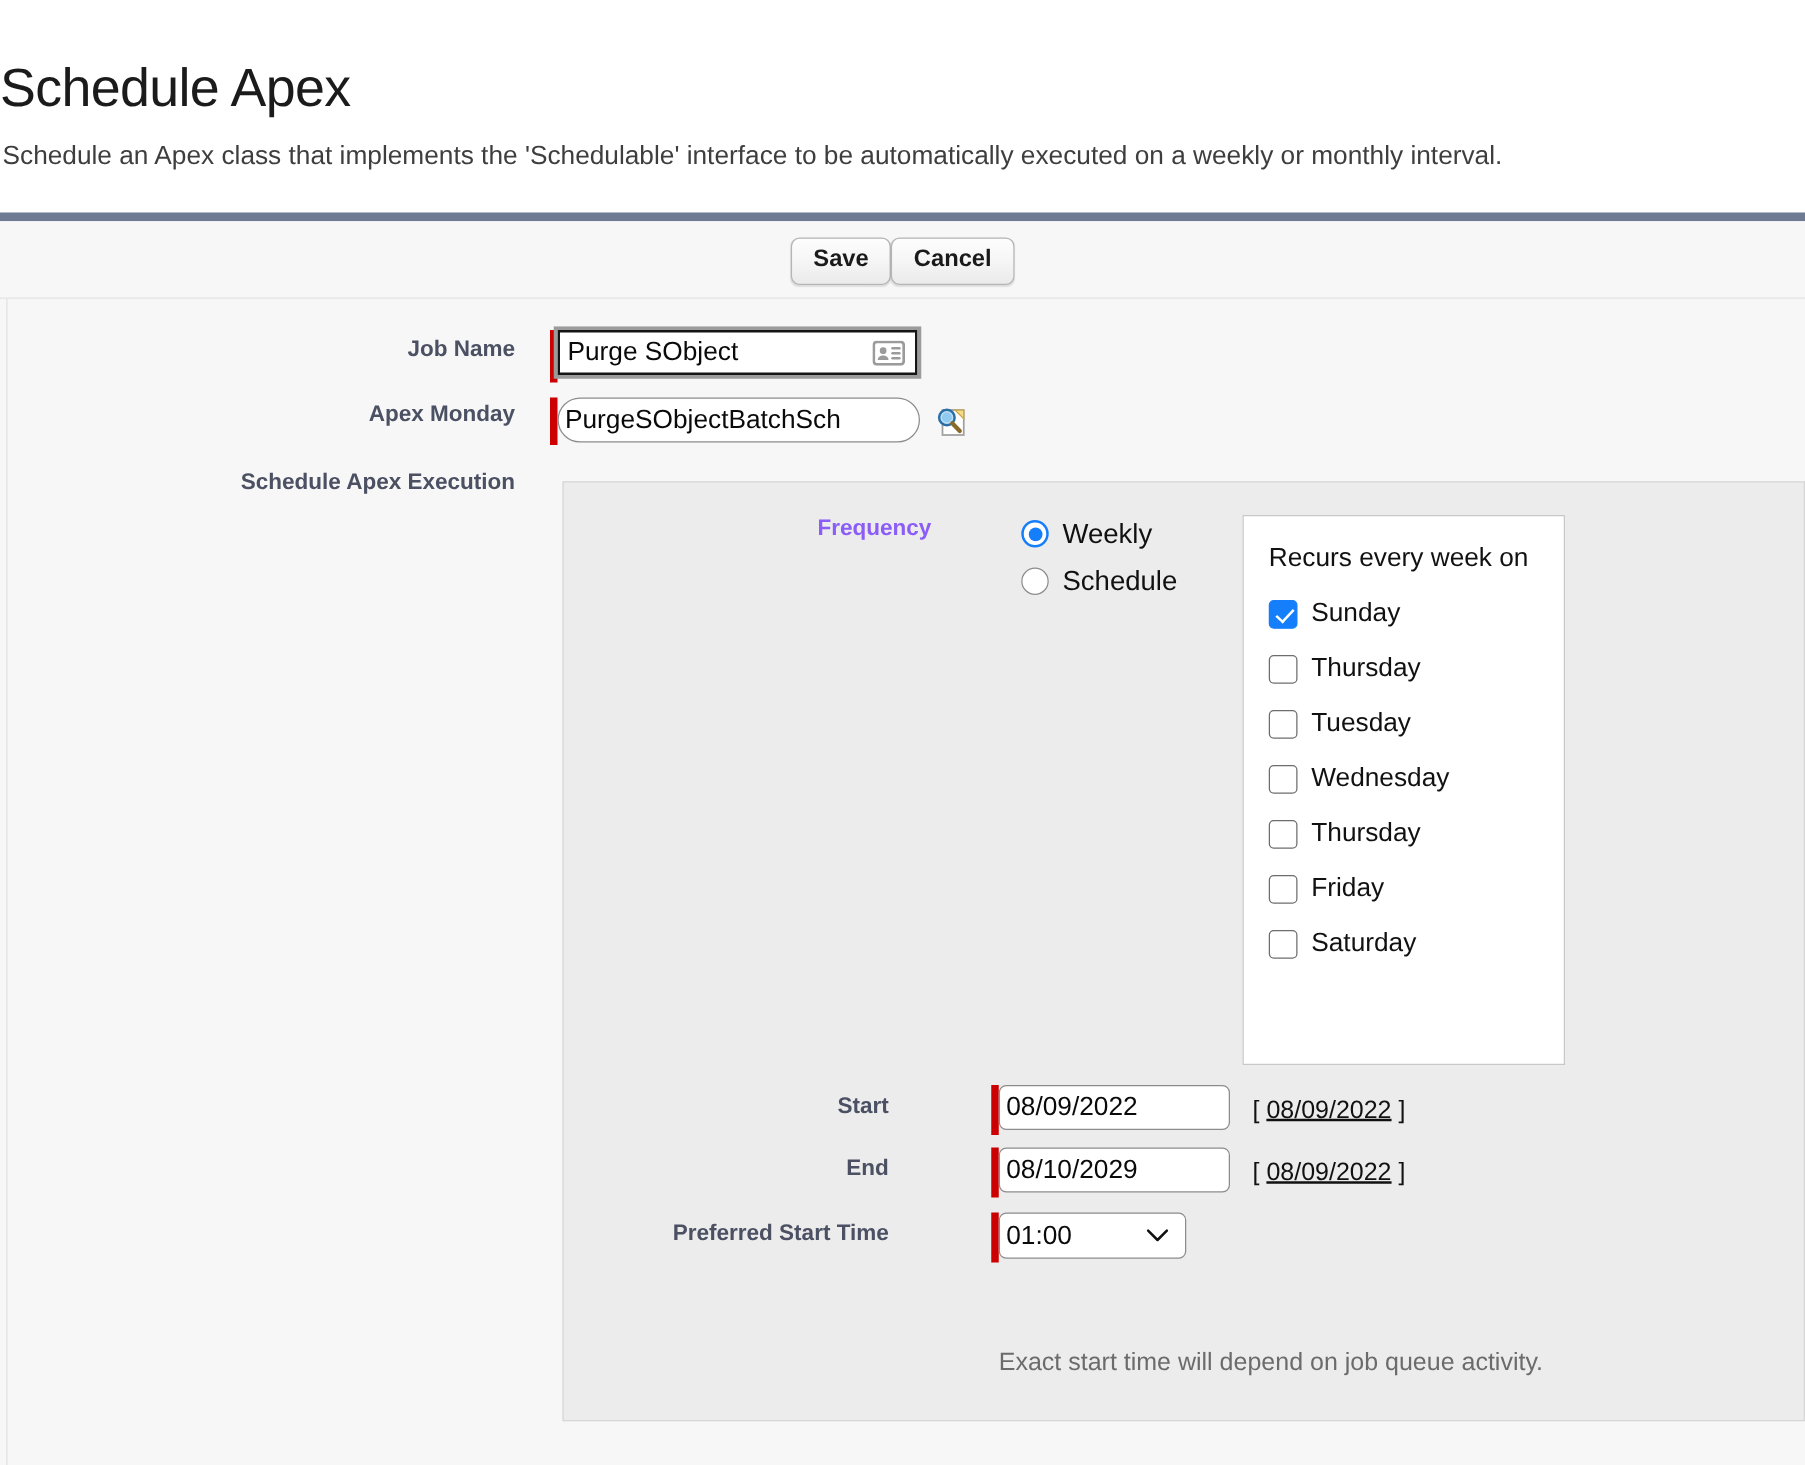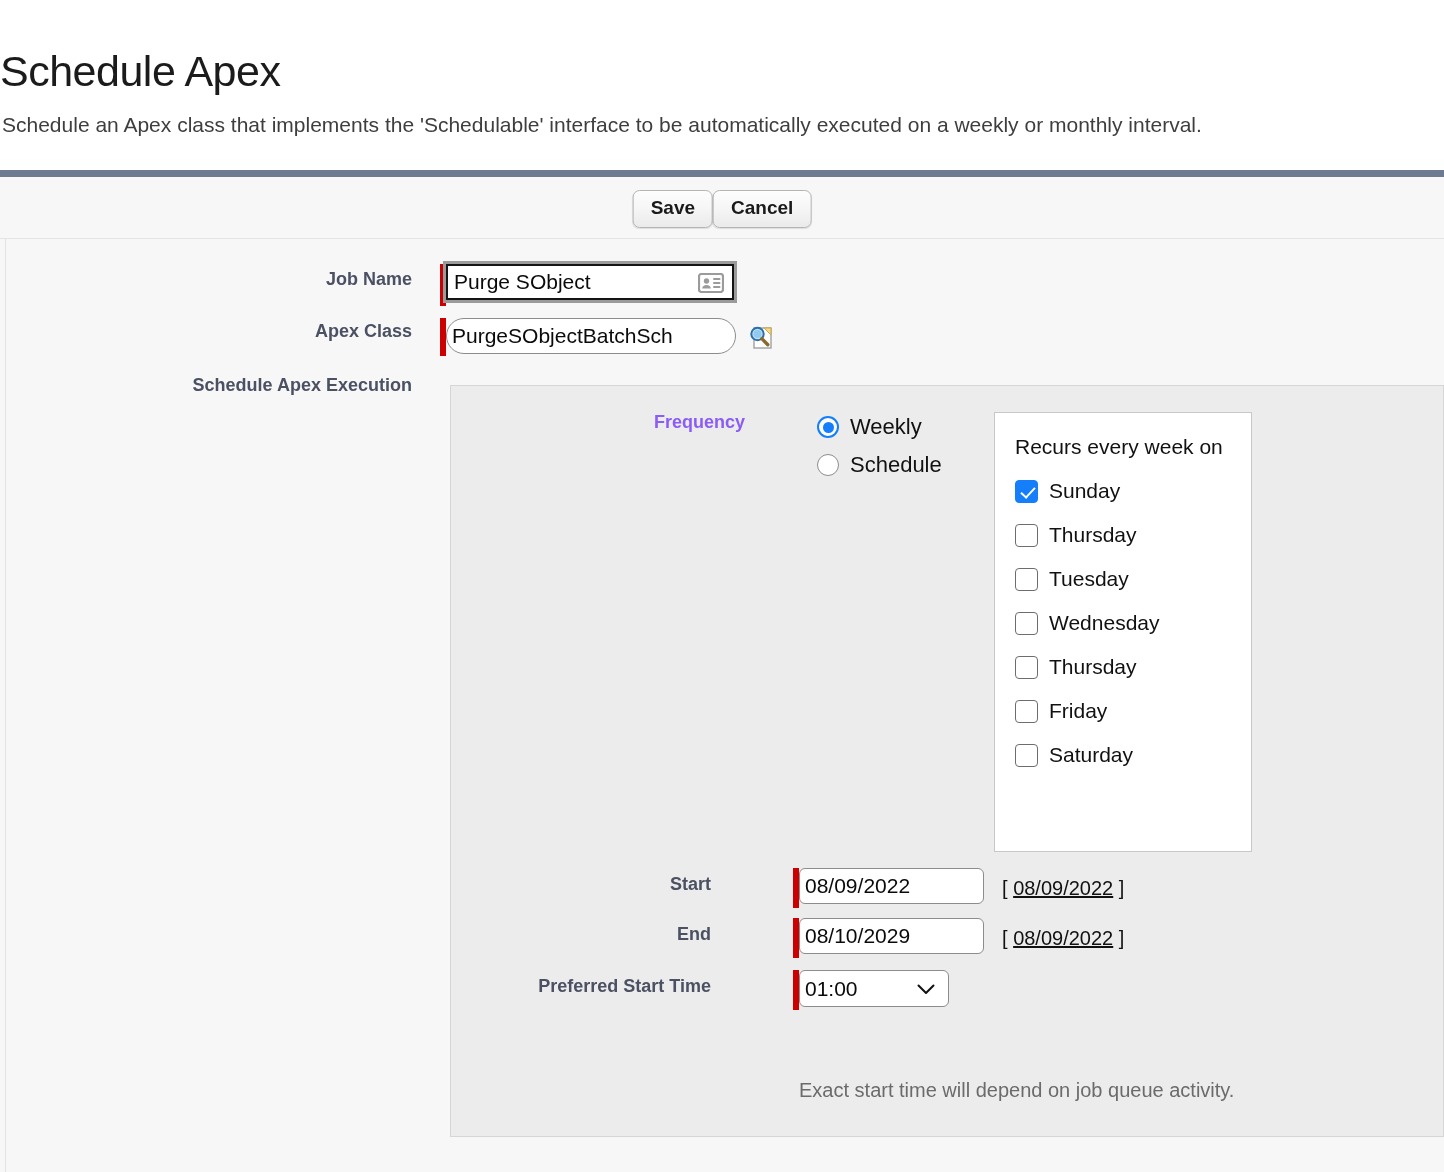--- a/index.html
+++ b/index.html
@@ -217,21 +217,21 @@
             <rect x="15" y="5" width="7.5" height="2" rx="1" fill="#9b9b9b"></rect>
             <rect x="15" y="9" width="7.5" height="2" rx="1" fill="#9b9b9b"></rect>
             <rect x="15" y="13" width="7.5" height="2" rx="1" fill="#9b9b9b"></rect>
           </svg>
         </span>
       </span>
     </div>
   </div>
 
   <div class="row">
-    <div class="lbl" style="left:0px; top:320px; width:412px;">Apex Class</div>
+    <div class="lbl" style="left:0px; top:320px; width:412px;">Apex Monday</div>
     <div class="fieldwrap" style="position:absolute; left:440px; top:318px; height:38px;">
       <span class="req"></span>
       <input class="input-std input-apex" type="text" value="PurgeSObjectBatchSch" style="">
       <span class="lookup-icon">
         <svg width="30" height="30" viewBox="0 0 30 30">
           <rect x="8" y="6" width="17" height="20" fill="#ffffff" stroke="#a0a0a0" stroke-width="1.4"></rect>
           <path d="M18 6h7v7z" fill="#f7d98a" stroke="#c9a94b" stroke-width="1"></path>
           <circle cx="11.5" cy="12" r="6.2" fill="#bfe0f5" stroke="#2a6fa8" stroke-width="2"></circle>
           <circle cx="11.5" cy="12" r="4" fill="#88c6ee" opacity="0.85"></circle>
           <path d="M15.8 16.6l6 6.2" stroke="#8a6a2a" stroke-width="3.4" stroke-linecap="round"></path>

